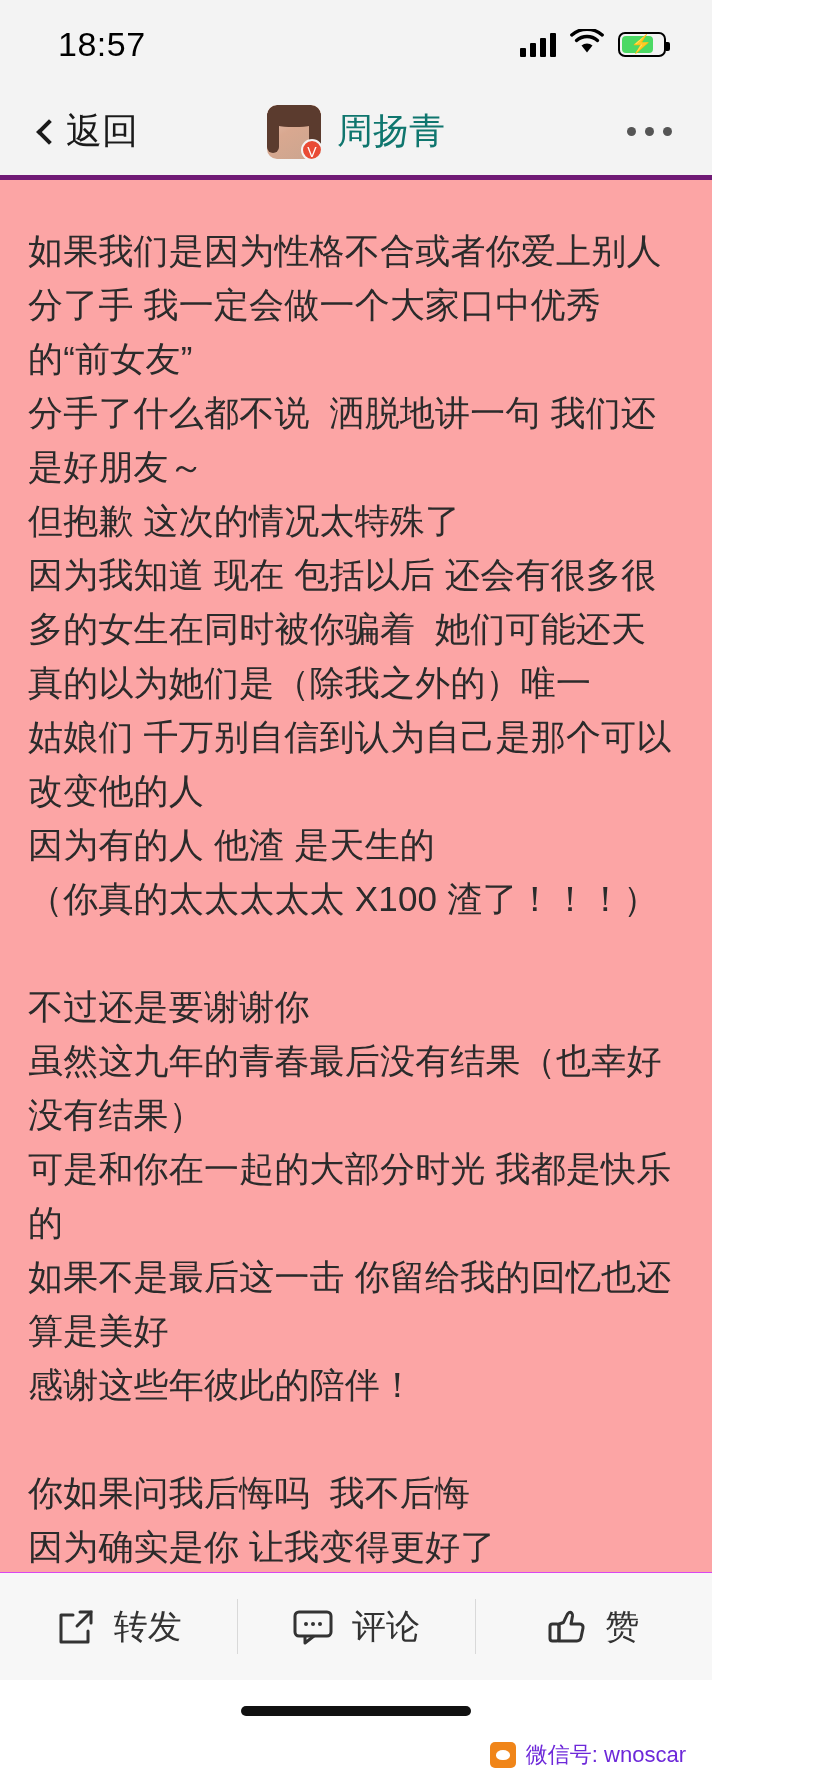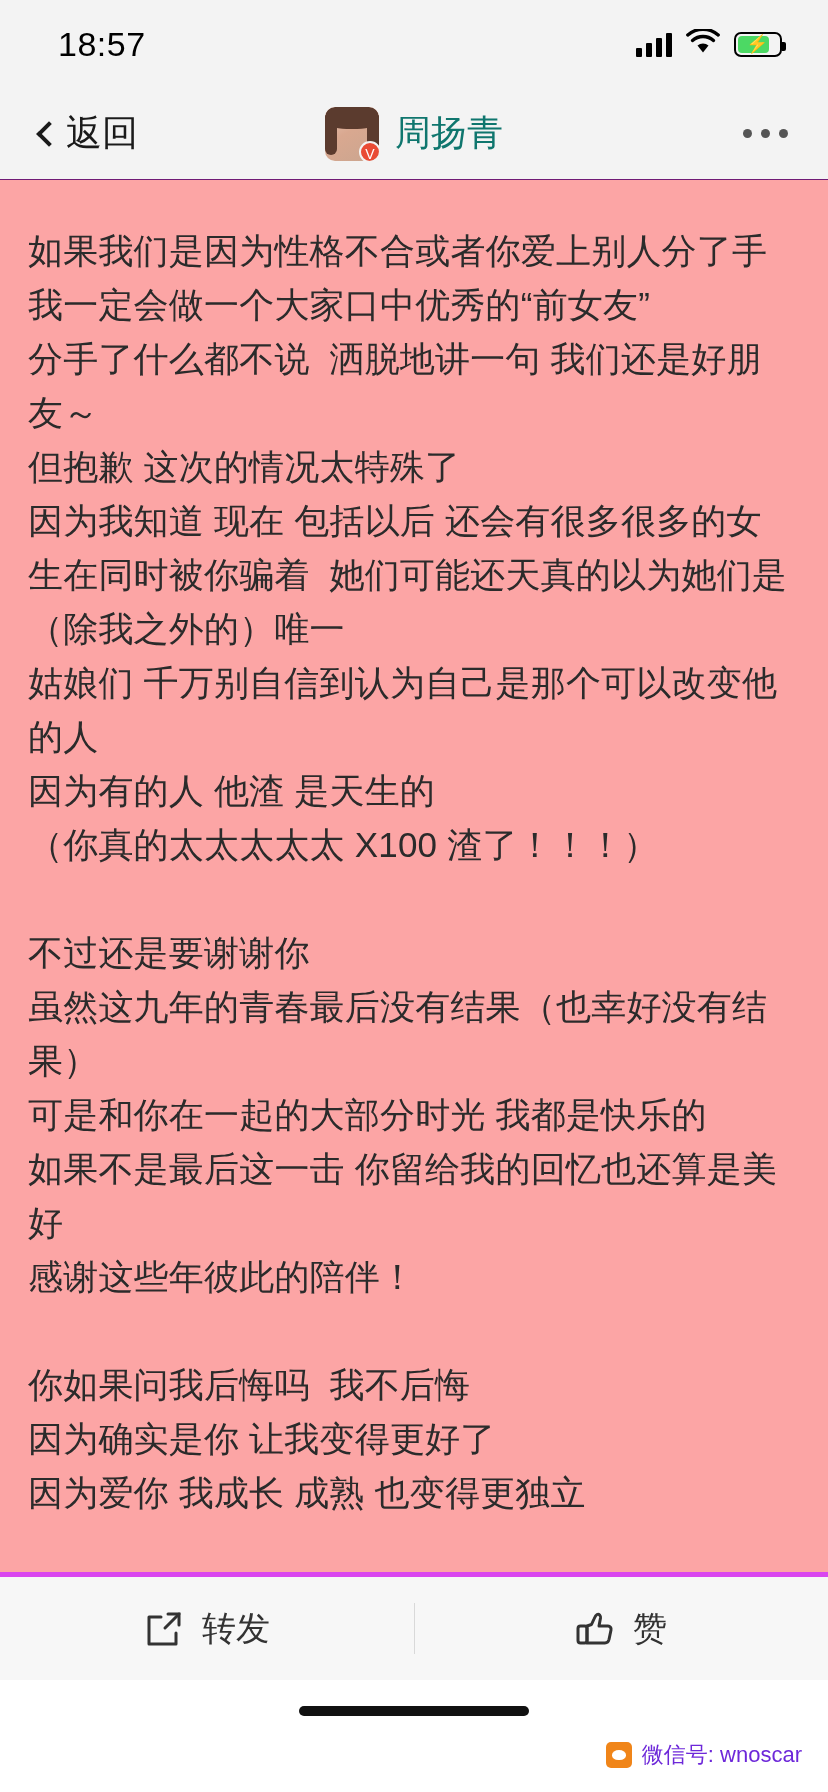--- a/index.html
+++ b/index.html
@@ -5,21 +5,21 @@
   * { box-sizing: border-box; margin: 0; padding: 0; }
   html, body {
     width: 828px;
     height: 1792px;
     background: #ffffff;
     font-family: "Liberation Sans", sans-serif;
     overflow: hidden;
   }
   .screen {
     position: relative;
-    width: 828px;
+    width: 712px;
     height: 1792px;
     background: #ffffff;
     display: flex;
     flex-direction: column;
   }
 
   
   .status-bar {
     height: 88px;
     background: #f3f3f3;
@@ -87,21 +87,21 @@
     transform: translate(-50%, -50%);
     font-size: 18px;
     color: #fff;
     line-height: 1;
   }
 
   
   .nav-bar {
     height: 92px;
     background: #f3f3f3;
-    border-bottom: 1px solid #701a75;
+    border-bottom: 5px solid #701a75;
     display: flex;
     align-items: center;
     padding: 0 40px;
     flex: 0 0 auto;
     position: relative;
   }
   .nav-back {
     display: flex;
     align-items: center;
     gap: 8px;
@@ -196,21 +196,21 @@
     white-space: pre-wrap;
     word-break: break-word;
     letter-spacing: 0.2px;
   }
 
   
   .toolbar {
     flex: 0 0 auto;
     height: 108px;
     background: #f7f7f7;
-    border-top: 5px solid #d946ef;
+    border-top: 1px solid #d946ef;
     display: flex;
     align-items: flex-end;
   }
   .tool {
     flex: 1 1 0;
     display: flex;
     align-items: center;
     justify-content: center;
     gap: 18px;
     position: relative;
@@ -357,20 +357,32 @@
         <svg width="40" height="40" viewBox="0 0 40 40">
           <path d="M24 5 L35 5 L35 16" fill="none" stroke="#333" stroke-width="3" stroke-linecap="round"></path>
           <path d="M35 5 L21 19" fill="none" stroke="#333" stroke-width="3" stroke-linecap="round"></path>
           <path d="M32 24 L32 35 L5 35 L5 8 L17 8" fill="none" stroke="#333" stroke-width="3" stroke-linejoin="round" stroke-linecap="round"></path>
         </svg>
       </span>
       <span class="tool-label">转发</span>
     </div>
     <div class="tool">
       <span>
+        <svg width="42" height="38" viewBox="0 0 42 38">
+          <rect x="3" y="4" width="36" height="24" rx="4" fill="none" stroke="#333" stroke-width="3"></rect>
+          <path d="M13 28 L13 35 L22 28" fill="none" stroke="#333" stroke-width="3" stroke-linejoin="round"></path>
+          <circle cx="14" cy="16" r="2" fill="#333"></circle>
+          <circle cx="21" cy="16" r="2" fill="#333"></circle>
+          <circle cx="28" cy="16" r="2" fill="#333"></circle>
+        </svg>
+      </span>
+      <span class="tool-label">评论</span>
+    </div>
+    <div class="tool">
+      <span>
         <svg width="40" height="40" viewBox="0 0 40 40">
           <path d="M12 17 L12 34 L30 34 C32 34 33.5 32.5 34 30.5 L36 21 C36.4 19 35 17 33 17 L24 17 L25.5 9 C25.8 6.5 24 4.5 22 5.5 C20.6 6.2 20 7.6 19 10 L16.5 15.5 L12 17 Z" fill="none" stroke="#333" stroke-width="3" stroke-linejoin="round"></path>
           <rect x="3" y="17" width="9" height="17" rx="2.5" fill="none" stroke="#333" stroke-width="3"></rect>
         </svg>
       </span>
       <span class="tool-label">赞</span>
     </div>
   </div>
 
   <div class="footer">

